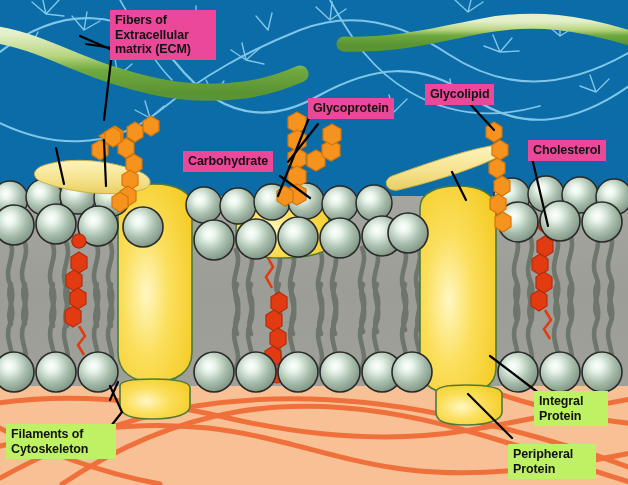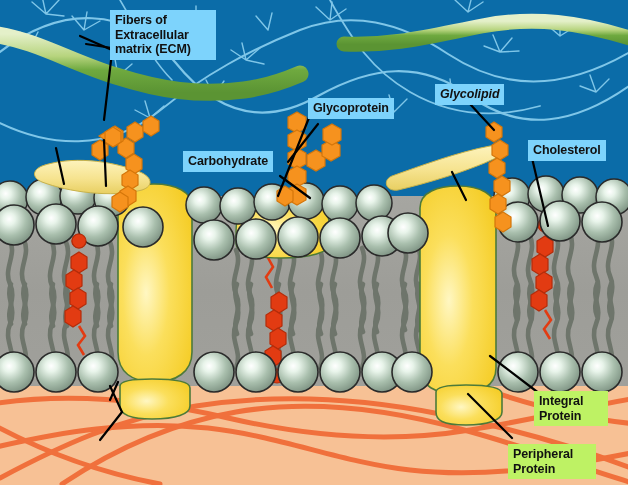--- a/index.html
+++ b/index.html
@@ -17,21 +17,21 @@
     position:absolute;
     font-family:"Liberation Sans",sans-serif;
     font-weight:bold;
     font-size:12.5px;
     line-height:14.5px;
     color:#111111;
     padding:3px 5px 3px 5px;
     white-space:pre-line;
     letter-spacing:-0.1px;
   }
-  .label.blue{background:#7dd3fc;}
+  .label.blue{background:#ec4899;}
   .label.cream{background:#bef264;}
 </style>
 </head>
 <body>
 
 <div id="diagram">
 
   <svg class="layer" viewBox="0 0 628 485">
     <defs>
       <linearGradient id="collagenGrad" x1="0" y1="0" x2="0" y2="1">
@@ -339,26 +339,28 @@
       <path d="M118,382 L 110,400"></path>
     </g>
   </svg>
 
   <div class="label blue" style="left:110px;top:10px;width:96px;">Fibers of
 Extracellular
 matrix (ECM)</div>
 
   <div class="label blue" style="left:308px;top:78px;margin-top:20px;">Glycoprotein</div>
 
-  <div class="label blue" style="left:435px;top:84px;font-style:italic;">Glycolipid</div>
+  <div class="label blue" style="left:425px;top:84px;">Glycolipid</div>
 
   <div class="label blue" style="left:183px;top:151px;">Carbohydrate</div>
 
   <div class="label blue" style="left:528px;top:140px;">Cholesterol</div>
 
   <div class="label cream" style="left:534px;top:391px;width:64px;">Integral
 Protein</div>
 
   <div class="label cream" style="left:508px;top:444px;width:78px;">Peripheral
 Protein</div>
 
+  <div class="label cream" style="left:6px;top:424px;width:100px;">Filaments of
+Cytoskeleton</div>
 
 </div>
 
 </body></html>

